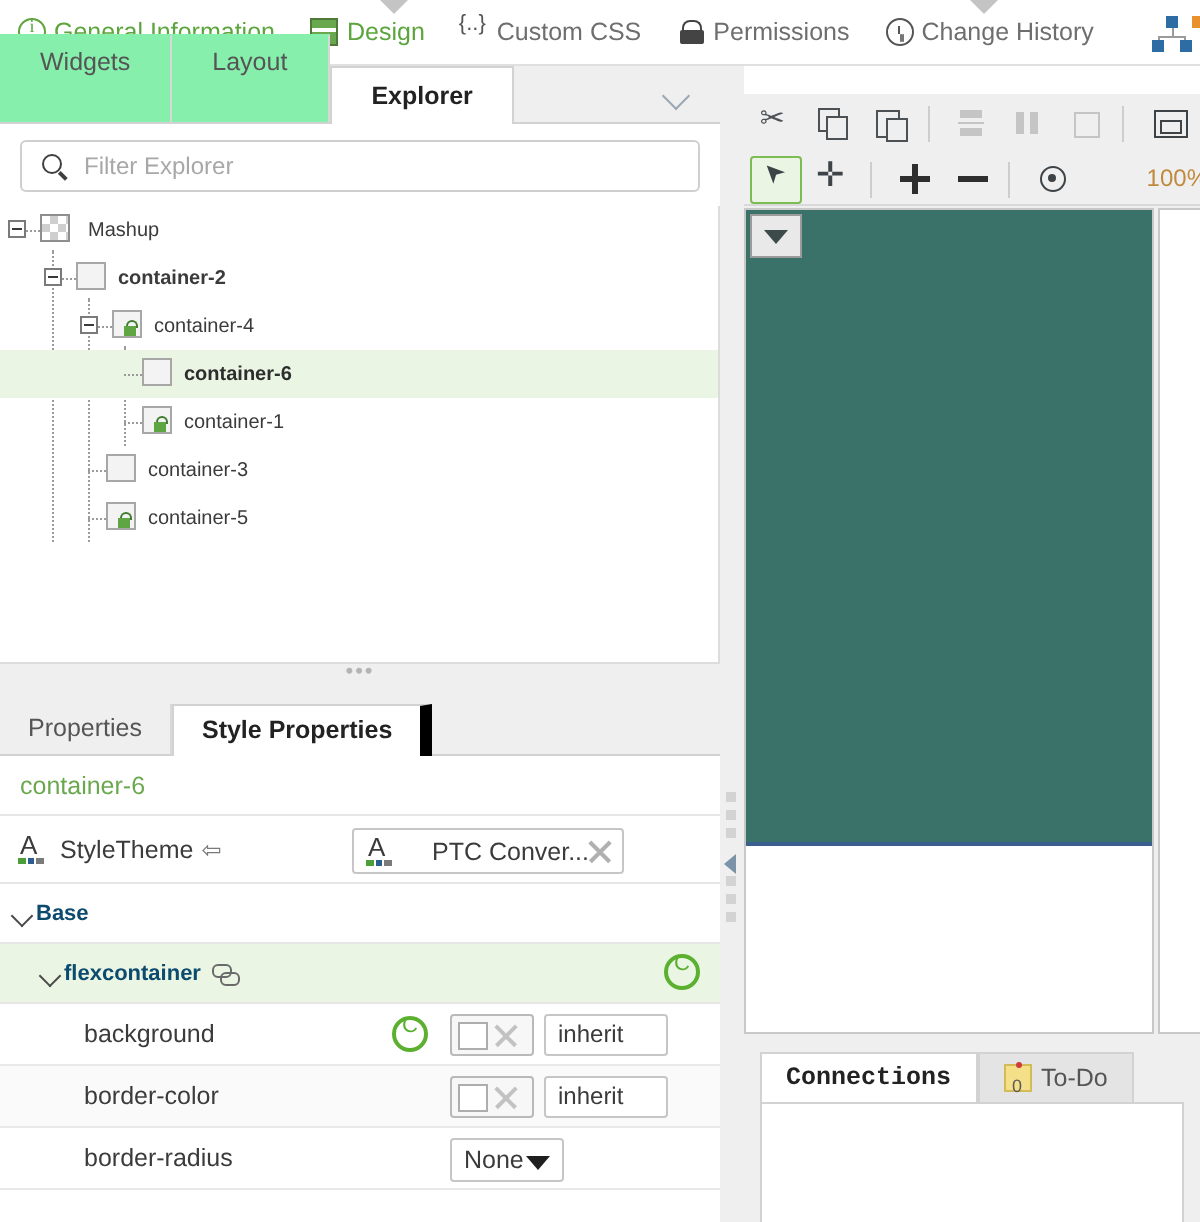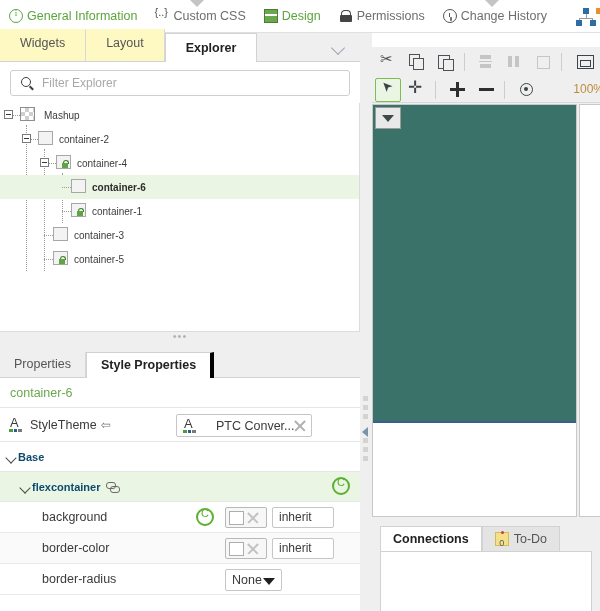--- a/index.html
+++ b/index.html
@@ -88,23 +88,23 @@
     background: #ffffff;
   }
 
   
   .tabstrip {
     position: relative; height: 29px; background: #efefef;
     border-bottom: 1px solid #d2d2d2;
     display: flex; align-items: flex-end;
   }
   .tab {
-    height: 32px; line-height: 27px; padding: 0 20px;
+    height: 44px; line-height: 27px; padding: 0 20px;
     font-size: 12.5px; color: #555; cursor: pointer;
-    background: #fef9c3;
+    background: #86efac;
     border-right: 1px solid #d8d8d8;
     border-top: 1px solid transparent;
   }
   .tab.active {
     background: #ffffff; color: #222; font-weight: bold;
     border-top: 1px solid #d2d2d2;
     border-left: 1px solid #d2d2d2;
     border-right: 1px solid #d2d2d2;
     height: 29px; line-height: 28px;
     margin-bottom: -1px;
@@ -212,21 +212,21 @@
   }
   .tab2 {
     height: 25px; line-height: 24px; padding: 0 14px;
     font-size: 12.5px; color: #555; cursor: pointer;
     border-right: 1px solid #d8d8d8;
   }
   .tab2.active {
     background: #ffffff; color: #222; font-weight: bold;
     border-top: 1px solid #d2d2d2;
     border-left: 1px solid #d2d2d2;
-    border-right: 4px solid #000000;
+    border-right: 6px solid #000000;
     height: 26px; line-height: 25px; margin-bottom: -1px;
   }
 
   
   .sel-name {
     height: 30px; line-height: 30px; padding-left: 10px;
     font-size: 12.5px; color: #6aa84f;
     border-bottom: 1px solid #e6e6e6; background: #fff;
   }
 
@@ -505,20 +505,21 @@
     height: 25px; line-height: 24px; padding: 0 12px;
     font-size: 12.5px; color: #555; cursor: pointer;
     display: flex; align-items: center; gap: 5px;
     background: #e4e4e4; border: 1px solid #d2d2d2; border-bottom: none;
   }
   .tab3.active {
     background: #ffffff; color: #222; font-weight: bold;
     height: 26px; line-height: 25px;
     border: 1px solid #d2d2d2; border-bottom: 1px solid #fff;
     margin-bottom: -1px;
+    font-family: Liberation Mono, monospace;
   }
   .todo-ico {
     position: relative; width: 14px; height: 14px;
     background: #f5e08a; border: 1px solid #d3bb55;
   }
   .todo-ico .cnt {
     position: absolute; left: 0; right: 0; top: -2px; text-align: center;
     font-size: 9px; color: #5a5a5a; font-weight: normal;
   }
   .todo-ico .pin {
@@ -537,28 +538,28 @@
 
   <div class="topnav">
     <div class="topnav-caret" style="left:190px"></div>
     <div class="topnav-caret" style="left:485px"></div>
 
     <div class="nav-item active">
       <span class="nav-ico ico-info"></span>
       <span class="nav-label">General Information</span>
     </div>
 
+    <div class="nav-item active">
+      <span class="nav-ico ico-design"></span>
+      <span class="nav-label">Design</span>
+    </div>
+
     <div class="nav-item">
       <span class="nav-ico ico-css"></span>
       <span class="nav-label">Custom CSS</span>
-    </div>
-
-    <div class="nav-item active">
-      <span class="nav-ico ico-design"></span>
-      <span class="nav-label">Design</span>
     </div>
 
     <div class="nav-item">
       <span class="nav-ico ico-lock"></span>
       <span class="nav-label">Permissions</span>
     </div>
 
     <div class="nav-item">
       <span class="nav-ico ico-clock"></span>
       <span class="nav-label">Change History</span>
@@ -608,21 +609,21 @@
         <span class="expander" style="left:4px; top:7px;"></span>
         <span class="hline" style="left:13px; top:12px; width:7px;"></span>
         <span class="node-ico mashup" style="left:20px; top:4px;"></span>
         <span class="node-label" style="left:44px;">Mashup</span>
       </div>
 
       <div class="tree-row">
         <span class="expander" style="left:22px; top:7px;"></span>
         <span class="hline" style="left:31px; top:12px; width:7px;"></span>
         <span class="node-ico" style="left:38px; top:4px;"></span>
-        <span class="node-label" style="left:59px;">container-2</span>
+        <span class="node-label" style="left:59px;font-weight:bold;">container-2</span>
       </div>
 
       <div class="tree-row">
         <span class="expander" style="left:40px; top:7px;"></span>
         <span class="hline" style="left:49px; top:12px; width:7px;"></span>
         <span class="node-ico" style="left:56px; top:4px;">
           <span class="lk"></span>
         </span>
         <span class="node-label" style="left:77px;">container-4</span>
       </div>

